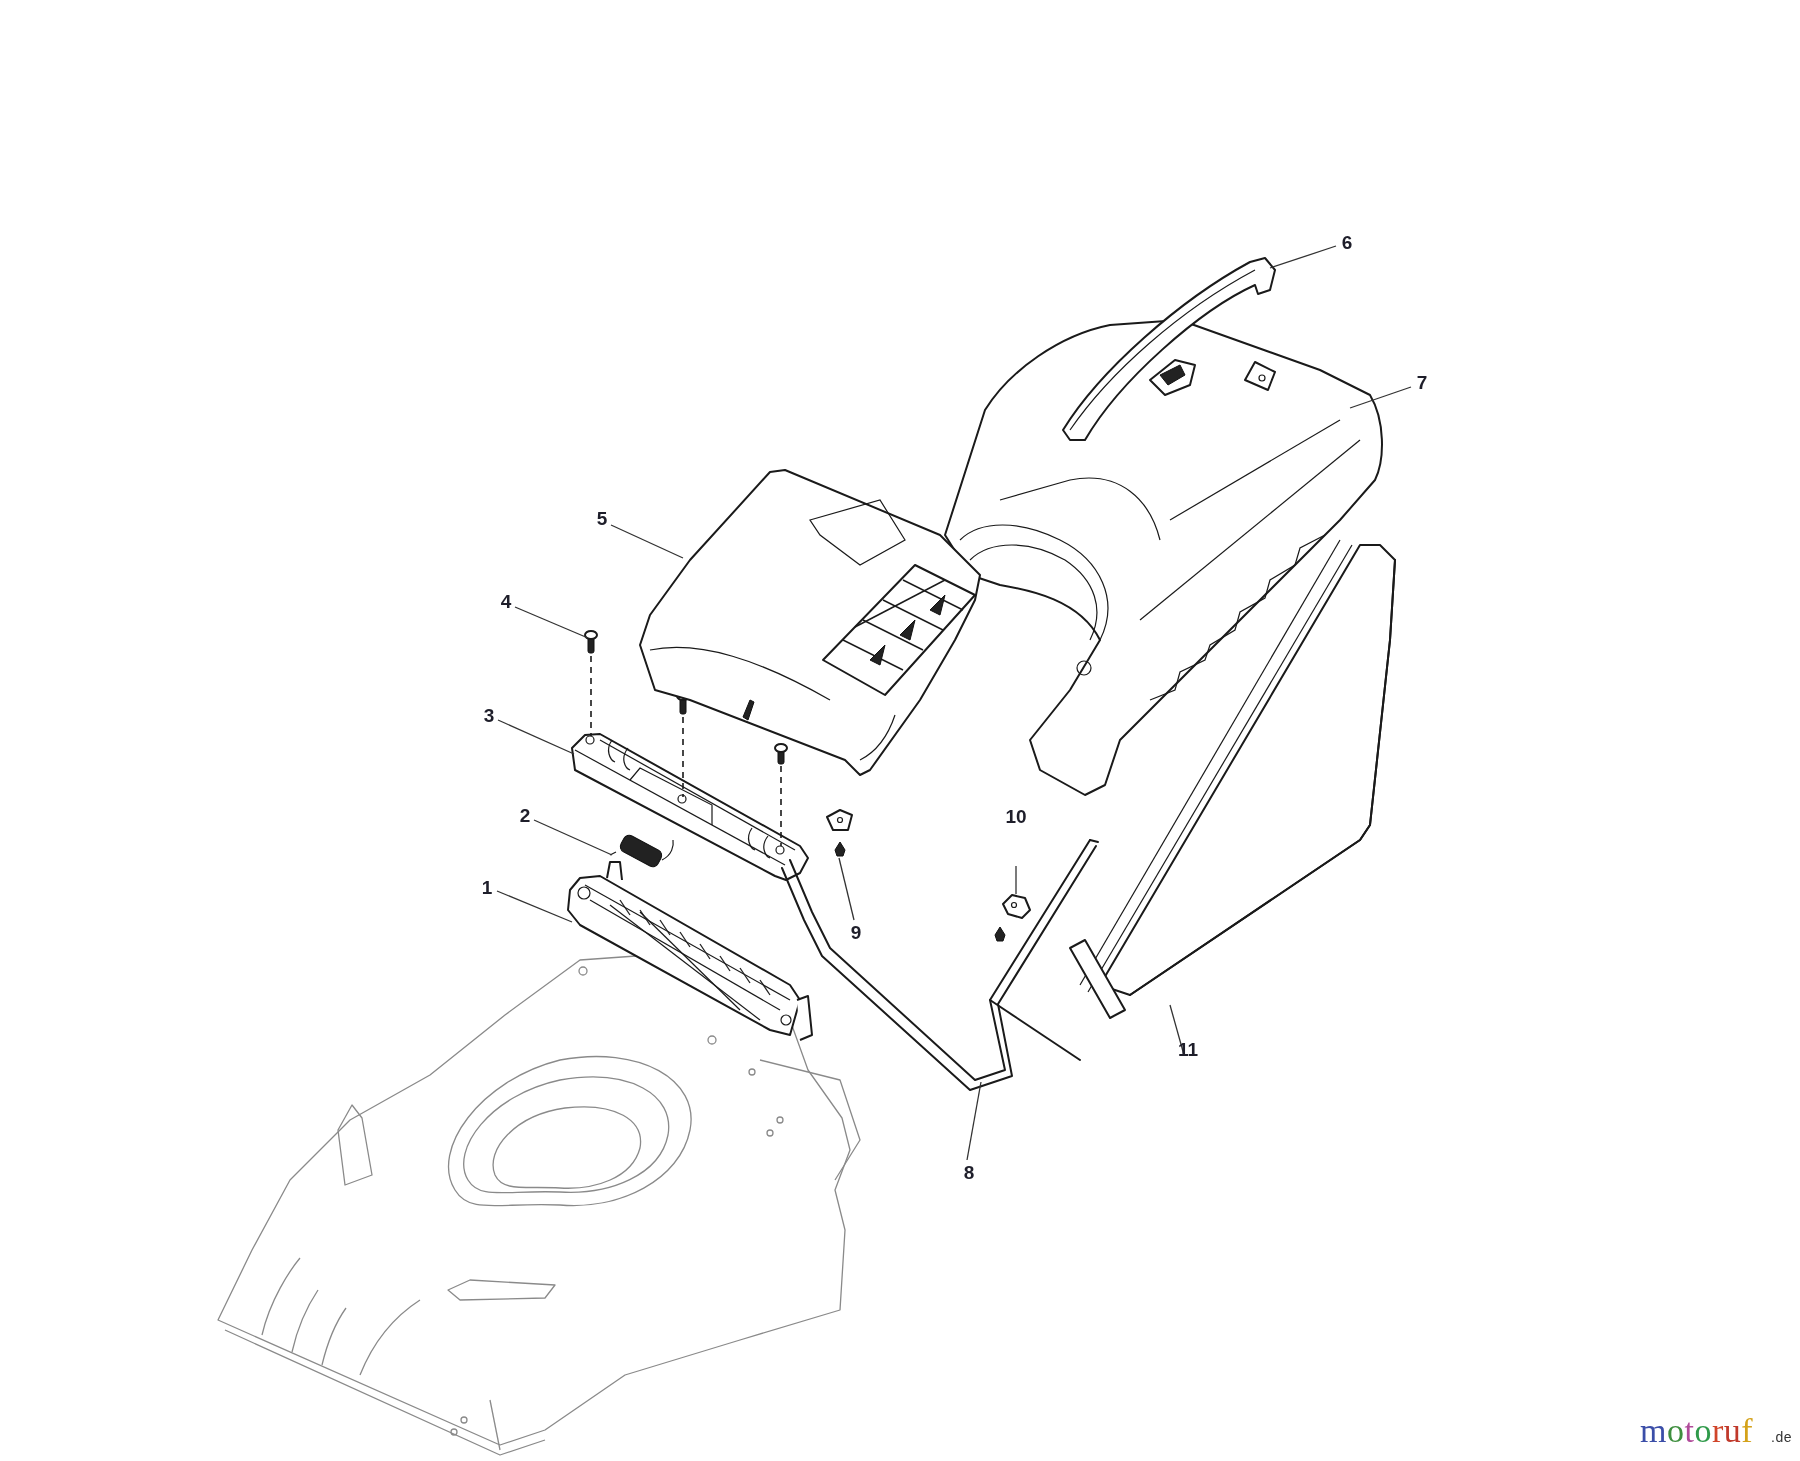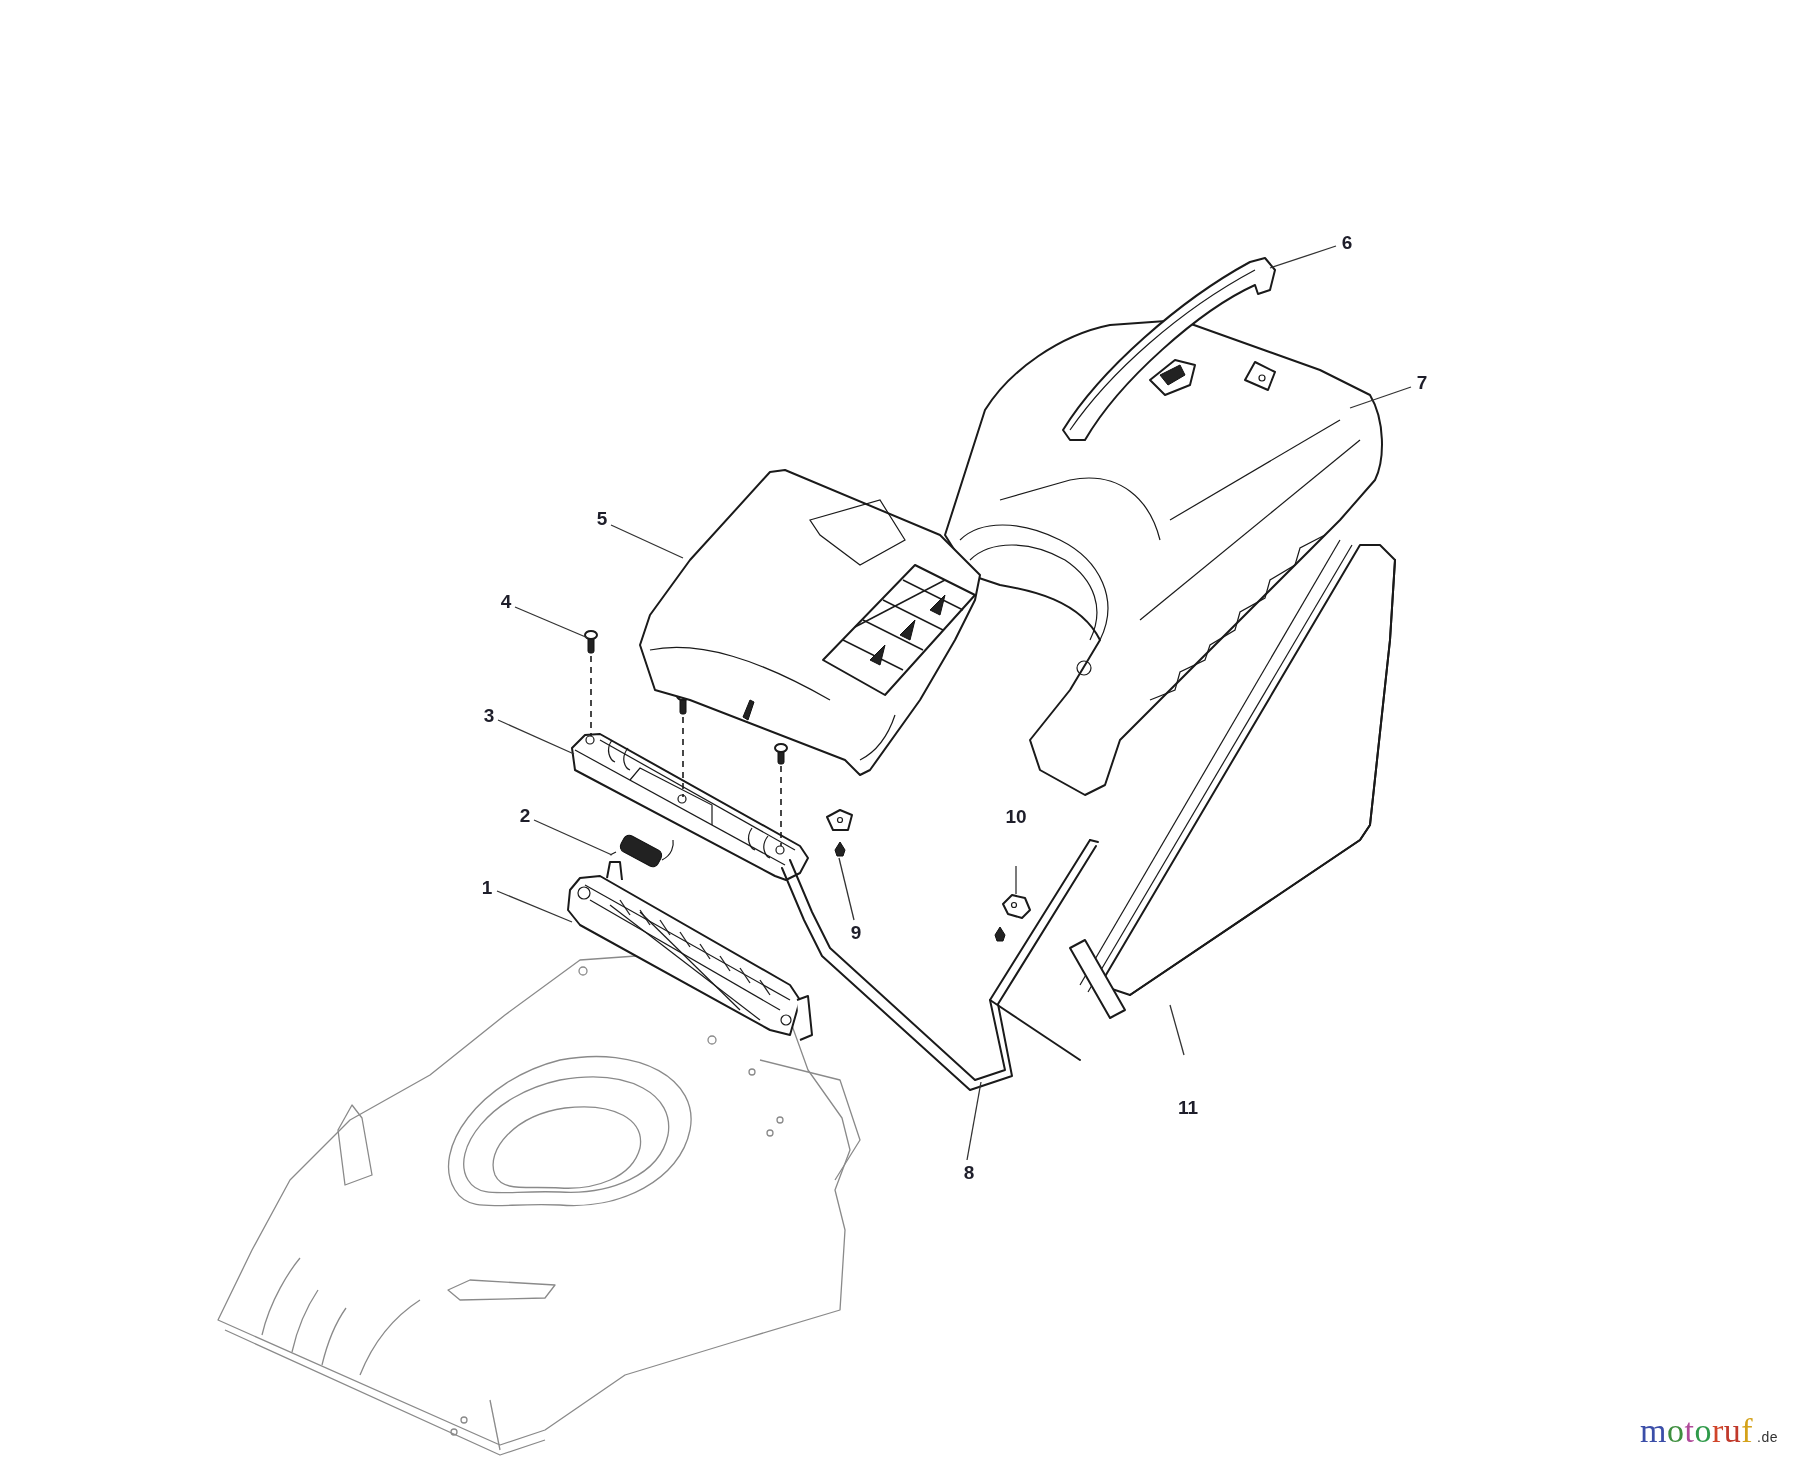--- a/index.html
+++ b/index.html
@@ -1,21 +1,21 @@
 <!DOCTYPE html>
 <html><head>
 <meta charset="utf-8">
 <style>
   html, body { margin: 0; padding: 0; background: #ffffff; }
   body { width: 1800px; height: 1461px; position: relative; overflow: hidden; font-family: "Liberation Sans", sans-serif; }
   #diagram { position: absolute; left: 0; top: 0; width: 1800px; height: 1461px; }
   .callout { position: absolute; font-family: "Liberation Sans", sans-serif; font-weight: bold; font-size: 19px; color: #1e1e2a; line-height: 1; transform: translate(-50%, -50%); white-space: nowrap; }
   .logo { position: absolute; left: 1640px; top: 1414px; font-family: "Liberation Serif", serif; font-size: 34px; letter-spacing: 0.5px; line-height: 1; }
   .logo span { display: inline-block; }
-  .logo .tld { font-family: "Liberation Sans", sans-serif; font-size: 14px; color: #333; margin-left: 4px; }
+  .logo .tld { font-family: "Liberation Sans", sans-serif; font-size: 14px; color: #333; margin-left: 18px; }
   .ln { fill: none; stroke: #1a1a1a; stroke-width: 2; stroke-linejoin: round; stroke-linecap: round; }
   .thin { fill: none; stroke: #1a1a1a; stroke-width: 1.2; }
   .leader { fill: none; stroke: #333; stroke-width: 1.3; }
   .deck { fill: none; stroke: #8a8a8a; stroke-width: 1.3; stroke-linejoin: round; }
   .dash { fill: none; stroke: #1a1a1a; stroke-width: 1.6; stroke-dasharray: 6 5; }
   .fillw { fill: #ffffff; stroke: #1a1a1a; stroke-width: 2; stroke-linejoin: round; }
   .dark { fill: #222; stroke: #111; stroke-width: 1; }
 </style>
 </head>
 <body>
@@ -183,17 +183,17 @@
 <div class="callout" style="left:487px;top:887px;">1</div>
 <div class="callout" style="left:525px;top:815px;">2</div>
 <div class="callout" style="left:489px;top:715px;">3</div>
 <div class="callout" style="left:506px;top:601px;">4</div>
 <div class="callout" style="left:602px;top:518px;">5</div>
 <div class="callout" style="left:1347px;top:242px;">6</div>
 <div class="callout" style="left:1422px;top:382px;">7</div>
 <div class="callout" style="left:969px;top:1172px;">8</div>
 <div class="callout" style="left:856px;top:932px;">9</div>
 <div class="callout" style="left:1016px;top:816px;">10</div>
-<div class="callout" style="left:1188px;top:1107px;">11</div>
+<div class="callout" style="left:1188px;top:1049px;">11</div>
 
 <div class="logo">
   <span style="color:#3b4ea8">m</span><span style="color:#3f8f3f">o</span><span style="color:#b04a9a">t</span><span style="color:#2f9a4a">o</span><span style="color:#d0452a">r</span><span style="color:#c0392b">u</span><span style="color:#d4a21a">f</span><span class="tld">.de</span>
 </div>
 
 </body></html>

